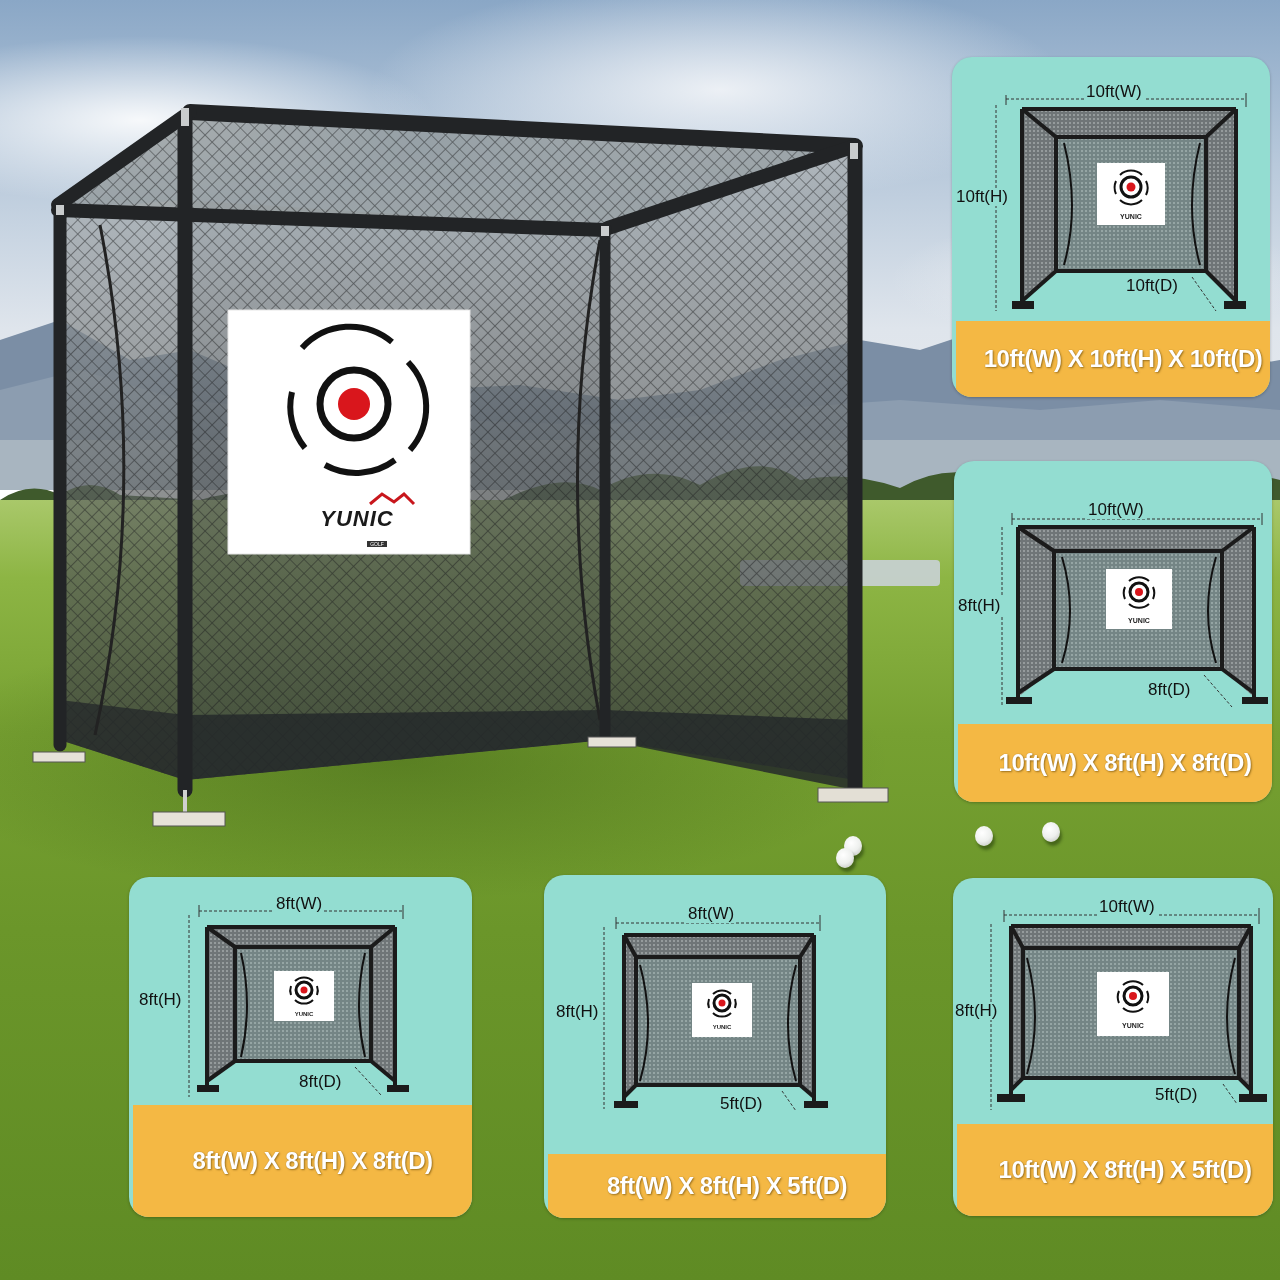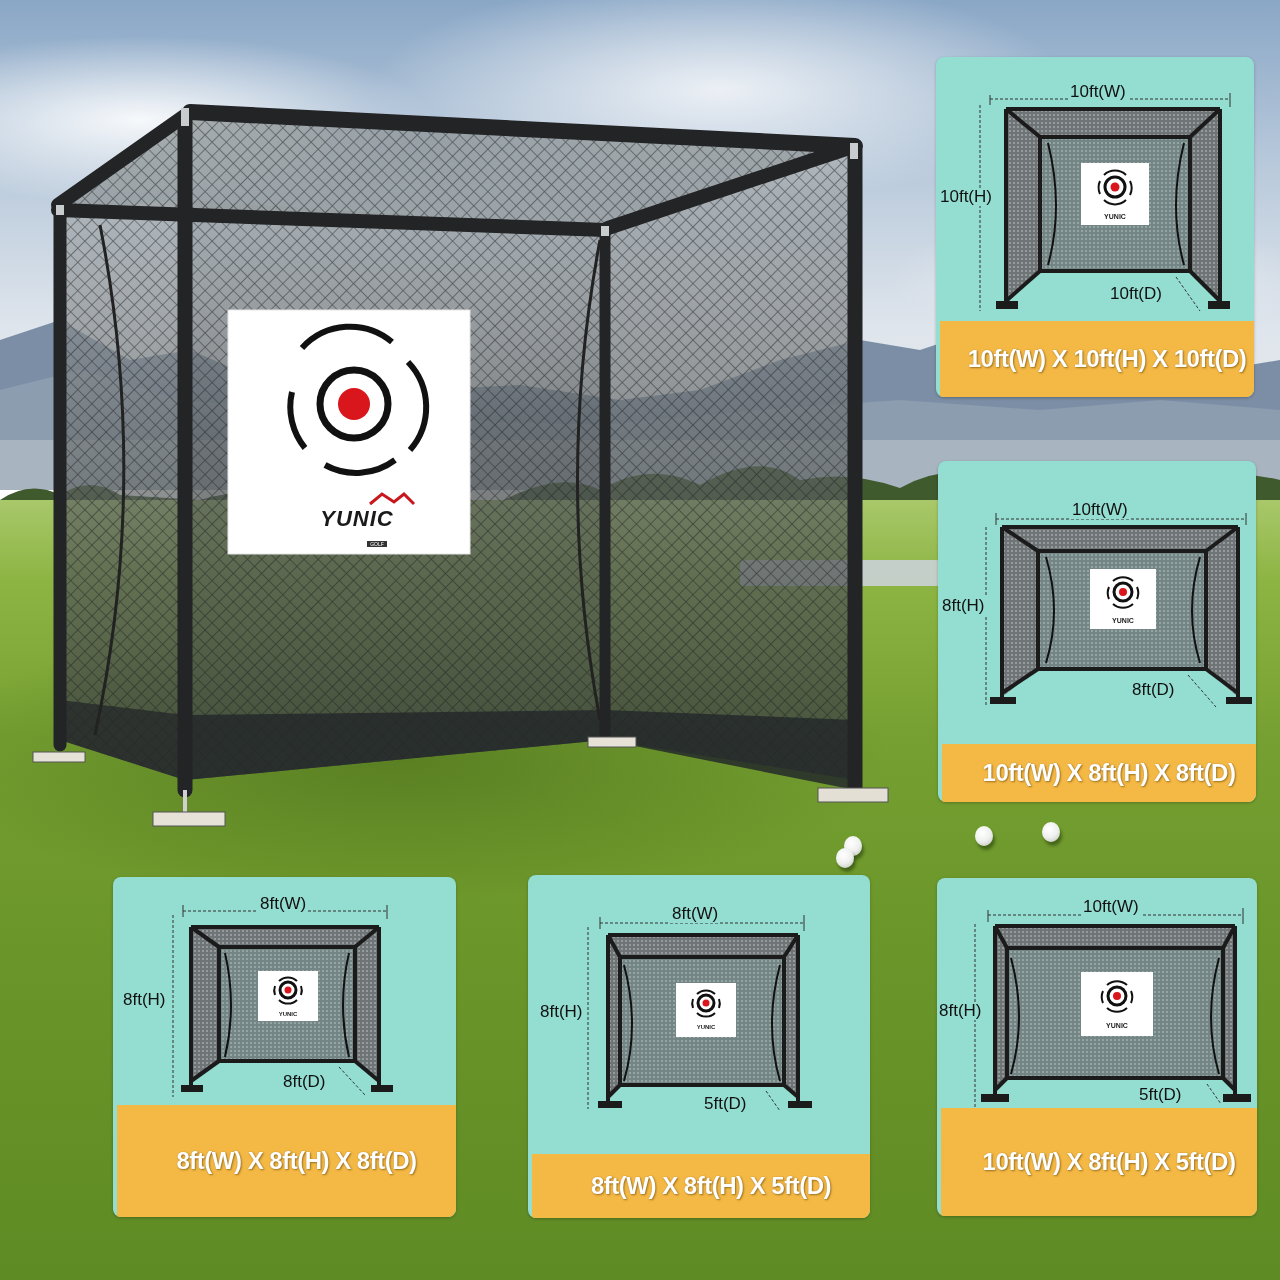--- a/index.html
+++ b/index.html
@@ -16,22 +16,22 @@
   .grass{position:absolute;left:0;top:500px;width:1280px;height:780px;
     background:
       radial-gradient(ellipse 700px 200px at 400px 260px, rgba(40,70,10,0.35), rgba(40,70,10,0) 70%),
       linear-gradient(180deg,#a9c86a 0%,#8db544 10%,#76a031 30%,#6b962a 55%,#5f8b24 100%);}
   .pond{position:absolute;left:740px;top:560px;width:200px;height:26px;background:#c9d2d6;border-radius:4px;opacity:.9;}
   .ball{position:absolute;width:18px;height:20px;border-radius:50%;
     background:radial-gradient(circle at 40% 35%,#ffffff 0%,#eef0ee 50%,#b9bcb6 100%);
     box-shadow:2px 4px 3px rgba(20,40,5,0.45);}
   .cage{position:absolute;left:0;top:0;width:1280px;height:1280px;}
 
-  .spec-card{position:absolute;border-radius:8px;overflow:hidden;background:#93ddd1;
-    box-shadow:0 1px 3px rgba(0,0,0,0.25);}
+  .spec-card{position:absolute;border-radius:20px;overflow:hidden;background:#93ddd1;
+    box-shadow:0 1px 3px rgba(0,0,0,0.25);margin-left:16px;}
   .spec-card .diagram{position:absolute;left:0;top:0;right:0;}
   .spec-card .label-bar{position:absolute;left:4px;right:0;bottom:0;background:#f4b844;
     display:flex;align-items:center;justify-content:center;padding-left:20px;}
   .spec-card .label-text{color:#ffffff;font-weight:bold;font-size:24px;letter-spacing:-0.5px;
     text-shadow:1px 1px 2px rgba(90,60,0,0.55), 0 0 1px rgba(90,60,0,0.4);white-space:nowrap;}
   .dim{position:absolute;font-size:17px;color:#111;white-space:nowrap;background:#93ddd1;padding:0 2px;line-height:18px;}
   svg text{font-family:"Liberation Sans",sans-serif;}
 </style>
 </head>
 <body>
@@ -175,21 +175,21 @@
       <rect x="272" y="244" width="22" height="8" fill="#1b1b1b"></rect>
     <line x1="240" y1="220" x2="264" y2="254" stroke="#333" stroke-dasharray="3,2"></line>
     <rect x="145" y="106" width="68" height="62" fill="#fff"></rect>
     <circle cx="179" cy="130" r="10" fill="none" stroke="#111" stroke-width="3"></circle>
     <circle cx="179" cy="130" r="4.5" fill="#d9161c"></circle>
     <path d="M168,118 A16,16 0 0 1 190,118 M194,124 A16,16 0 0 1 194,138 M190,143 A16,16 0 0 1 168,143 M164,137 A16,16 0 0 1 164,124" stroke="#111" stroke-width="2" fill="none"></path>
     <text x="179" y="162" font-size="7" text-anchor="middle" fill="#222" font-weight="bold">YUNIC</text>
   </svg>
   <div class="dim" style="left:132px;top:26px;">10ft(W)</div>
   <div class="dim" style="left:2px;top:131px;">10ft(H)</div>
-  <div class="dim" style="left:172px;top:228px;">10ft(D)</div>
+  <div class="dim" style="left:172px;top:220px;">10ft(D)</div>
   <div class="label-bar" style="height:76px;">
     <span class="label-text">10ft(W) X 10ft(H) X 10ft(D)</span>
   </div>
 </div>
 
 <div class="spec-card" style="left:938px;top:461px;width:318px;height:341px;">
   <svg class="diagram" width="318" height="264" viewBox="0 0 318 264">
     <defs>
       <pattern id="m2" width="4" height="4" patternUnits="userSpaceOnUse">
           <rect width="4" height="4" fill="#6f7577"></rect>
@@ -224,21 +224,21 @@
     <line x1="250" y1="214" x2="278" y2="246" stroke="#333" stroke-dasharray="3,2"></line>
     <rect x="152" y="108" width="66" height="60" fill="#fff"></rect>
     <circle cx="185" cy="131" r="9" fill="none" stroke="#111" stroke-width="3"></circle>
     <circle cx="185" cy="131" r="4" fill="#d9161c"></circle>
     <path d="M175,120 A15,15 0 0 1 195,120 M199,126 A15,15 0 0 1 199,138 M195,143 A15,15 0 0 1 175,143 M171,138 A15,15 0 0 1 171,126" stroke="#111" stroke-width="2" fill="none"></path>
     <text x="185" y="162" font-size="7" text-anchor="middle" fill="#222" font-weight="bold">YUNIC</text>
   </svg>
   <div class="dim" style="left:132px;top:40px;">10ft(W)</div>
   <div class="dim" style="left:2px;top:136px;">8ft(H)</div>
   <div class="dim" style="left:192px;top:220px;">8ft(D)</div>
-  <div class="label-bar" style="height:58px;">
+  <div class="label-bar" style="height:78px;">
     <span class="label-text">10ft(W) X 8ft(H) X 8ft(D)</span>
   </div>
 </div>
 
 <div class="spec-card" style="left:113px;top:877px;width:343px;height:340px;">
   <svg class="diagram" width="343" height="250" viewBox="0 0 343 250">
     <defs>
       <pattern id="m3" width="4" height="4" patternUnits="userSpaceOnUse">
           <rect width="4" height="4" fill="#6f7577"></rect>
           <circle cx="2" cy="2" r="1" fill="#a2a8a9"></circle>
@@ -368,16 +368,16 @@
     <line x1="270" y1="206" x2="284" y2="226" stroke="#333" stroke-dasharray="3,2"></line>
     <rect x="144" y="94" width="72" height="64" fill="#fff"></rect>
     <circle cx="180" cy="118" r="9" fill="none" stroke="#111" stroke-width="3"></circle>
     <circle cx="180" cy="118" r="4" fill="#d9161c"></circle>
     <path d="M170,107 A15,15 0 0 1 190,107 M194,113 A15,15 0 0 1 194,125 M190,130 A15,15 0 0 1 170,130 M166,125 A15,15 0 0 1 166,113" stroke="#111" stroke-width="2" fill="none"></path>
     <text x="180" y="150" font-size="7" text-anchor="middle" fill="#222" font-weight="bold">YUNIC</text>
   </svg>
   <div class="dim" style="left:144px;top:20px;">10ft(W)</div>
   <div class="dim" style="left:0px;top:124px;">8ft(H)</div>
   <div class="dim" style="left:200px;top:208px;">5ft(D)</div>
-  <div class="label-bar" style="height:108px;">
+  <div class="label-bar" style="height:92px;">
     <span class="label-text">10ft(W) X 8ft(H) X 5ft(D)</span>
   </div>
 </div>
 
 </body></html>

